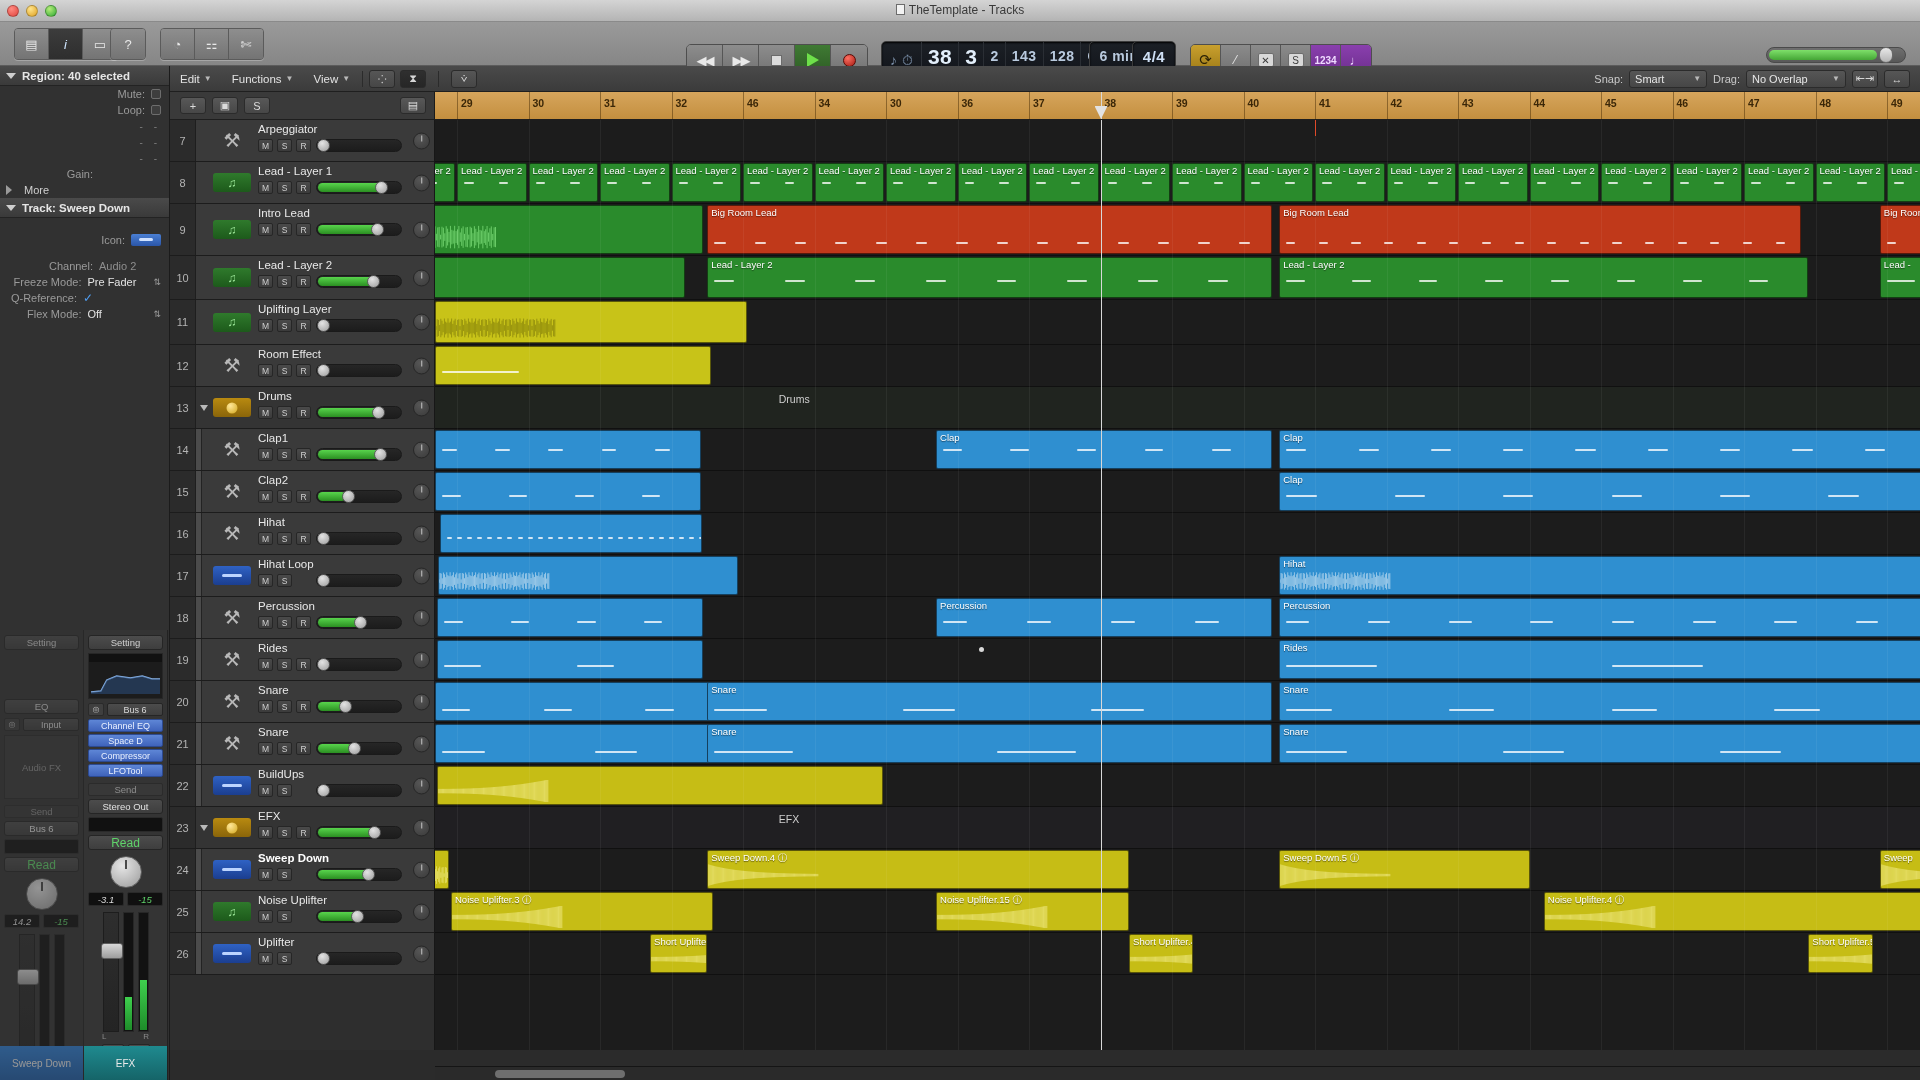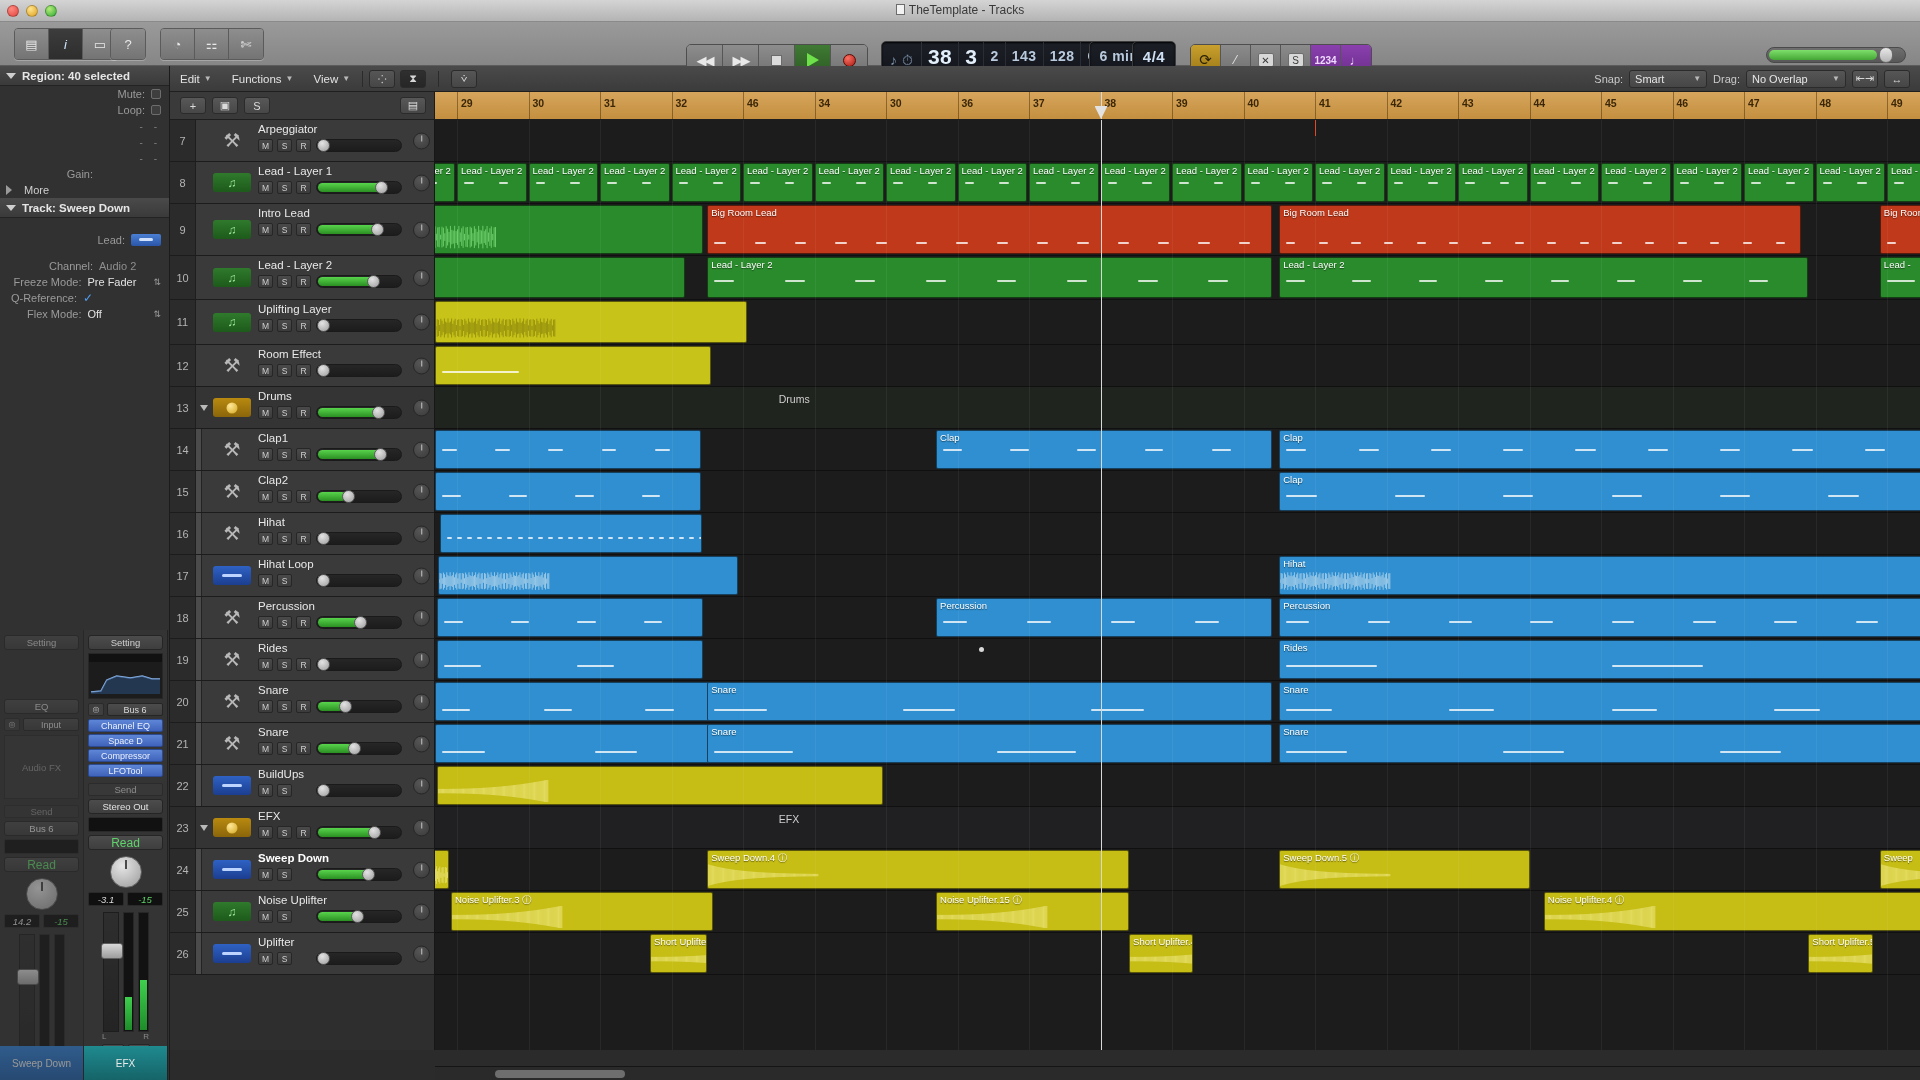--- a/index.html
+++ b/index.html
@@ -426,21 +426,21 @@
         <span style="margin-left:6px">More</span>
       </div>
     </div>
 
     <div class="insp-hdr">
       <span class="tri"></span>
       <span>Track:  Sweep Down</span>
     </div>
     <div style="height:14px"></div>
     <div class="prow">
-      <span>Lead:</span>
+      <span>Icon:</span>
       <span class="icon-chip"></span>
     </div>
     <div style="height:10px"></div>
     <div class="prow">
       <span>Channel:</span>
       <span class="pv dim">Audio 2</span>
     </div>
     <div class="prow">
       <span>Freeze Mode:</span>
       <span class="pv">Pre Fader</span>

